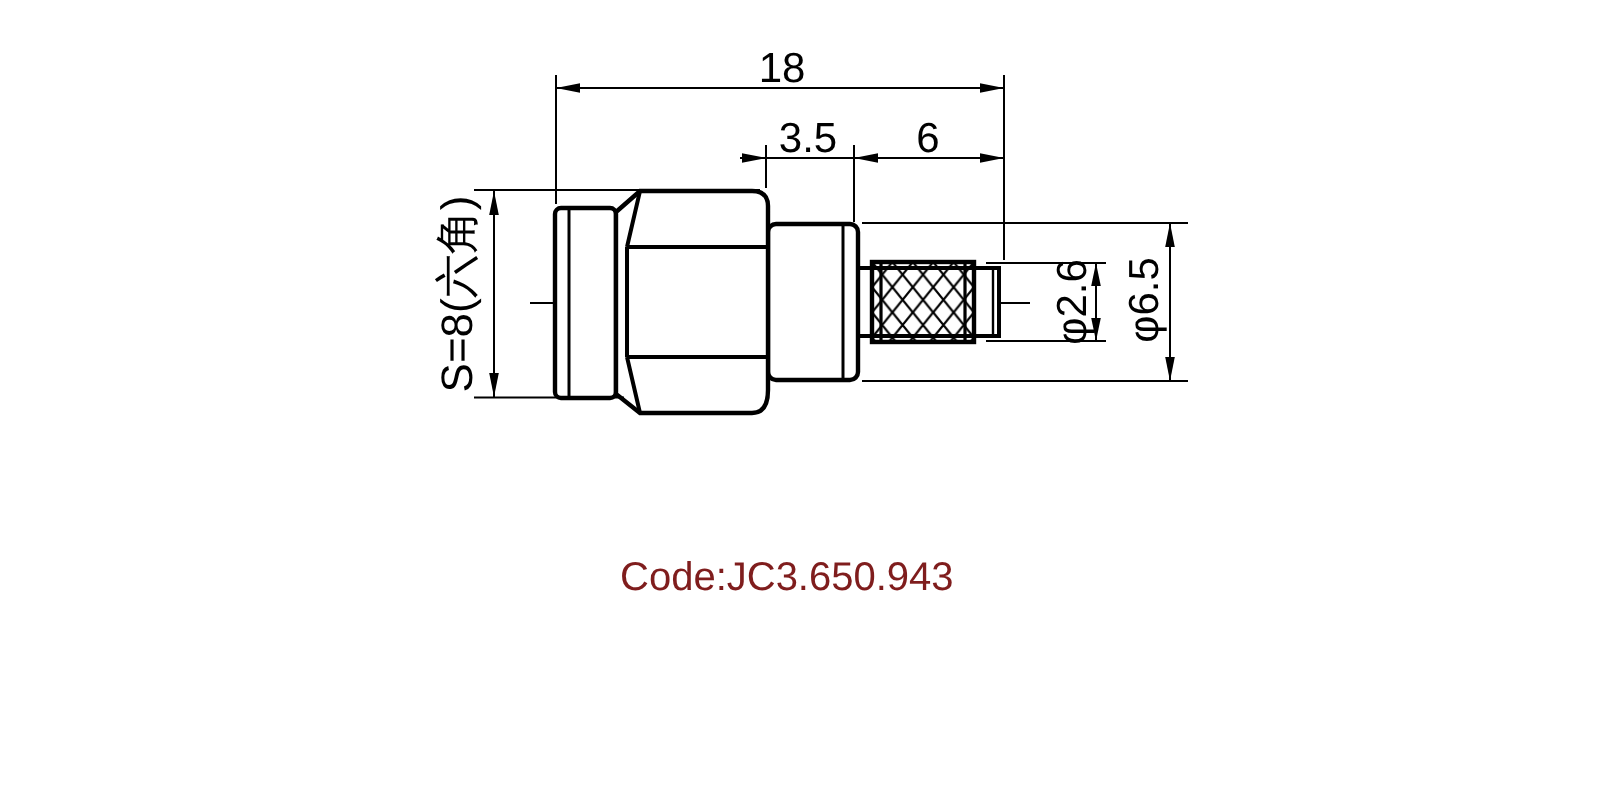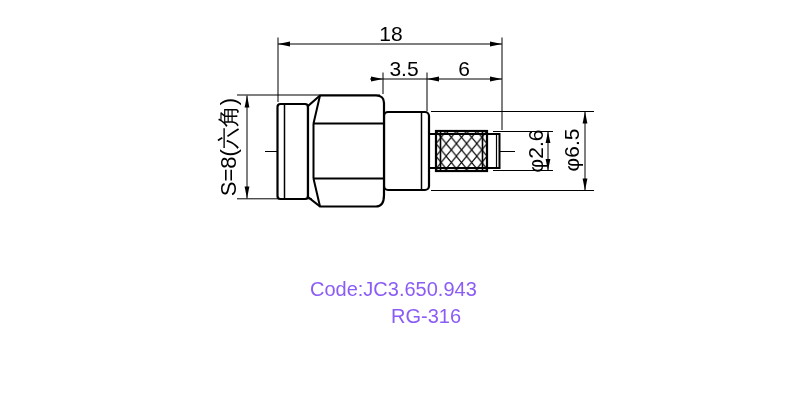--- a/index.html
+++ b/index.html
@@ -26,21 +26,21 @@
     fill: #000000;
   }
   .dim-text-rot {
     font-family: "Liberation Sans", "DejaVu Sans", sans-serif;
     fill: #000000;
   }
   .info-block {
     position: absolute;
     left: 310px;
     top: 276px;
-    color: #8b5cf6;
+    color: #7f1d1d;
   }
   .info-block p {
     margin: 0;
     font-size: 20px;
     line-height: 27px;
     white-space: pre;
   }
   .info-block p.indented {
     padding-left: 81px;
   }
@@ -134,16 +134,15 @@
       <path d="M431,111.5 H594 M431,190.5 H594" stroke="#000000" stroke-width="1" fill="none"></path>
       <path d="M585,111.5 V190.5" stroke="#000000" stroke-width="1" fill="none"></path>
       <polygon points="585,111.5 582.6,123.5 587.4,123.5" fill="#000000"></polygon>
       <polygon points="585,190.5 582.6,178.5 587.4,178.5" fill="#000000"></polygon>
       <text class="dim-text-rot" x="579" y="150" font-size="21" text-anchor="middle" transform="rotate(-90 579 150)">φ6.5</text>
     </g>
   </svg>
 
   <div class="info-block">
     <p>Code:JC3.650.943</p>
-    <p class="indented">RG-316</p>
   </div>
 
 </div>
 
 </body></html>

